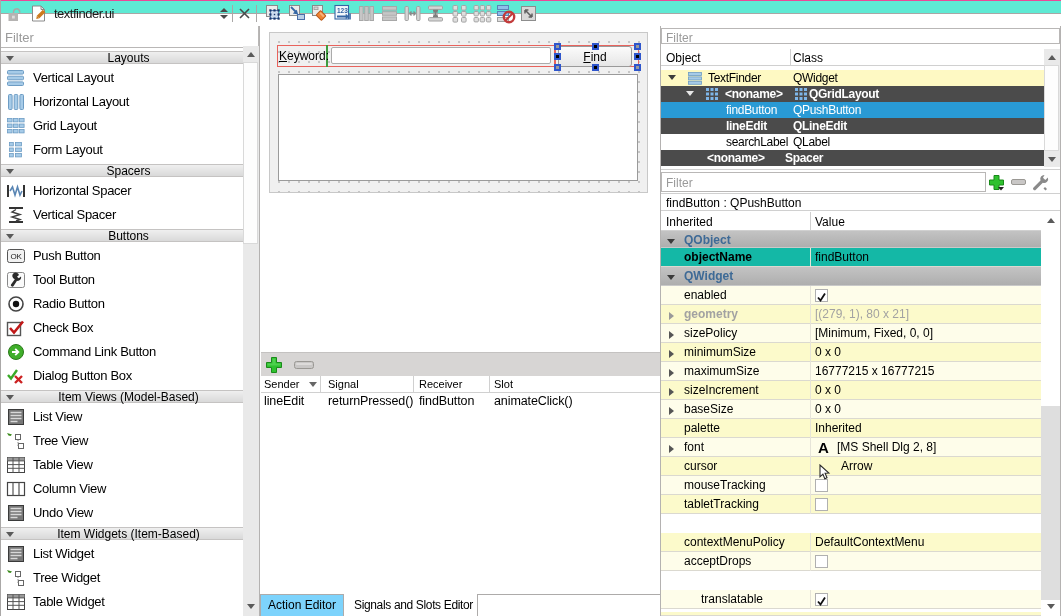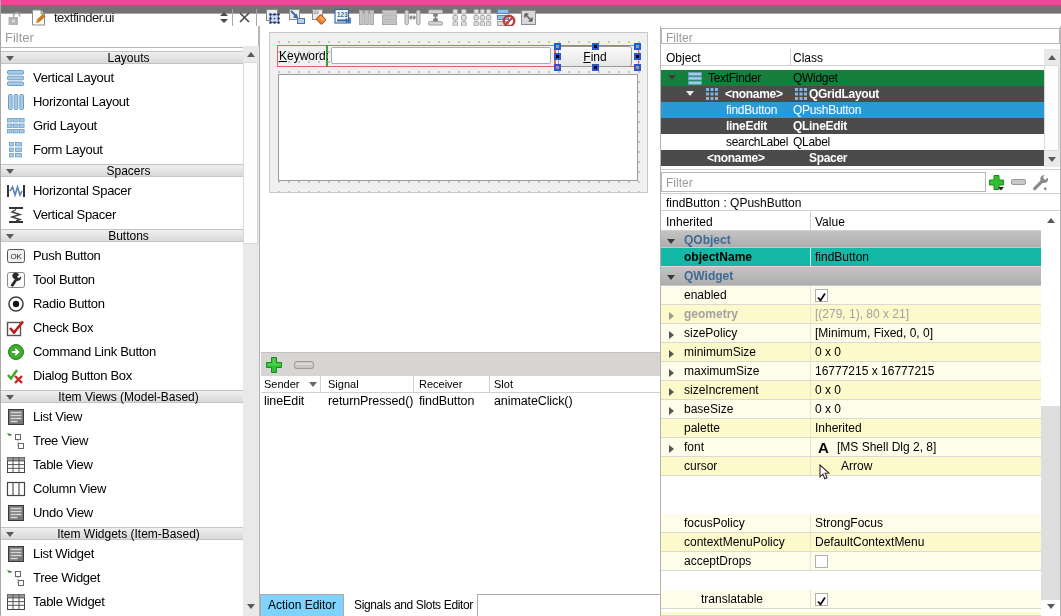--- a/index.html
+++ b/index.html
@@ -3,21 +3,21 @@
 <meta charset="utf-8">
 <style>
 * { margin:0; padding:0; box-sizing:border-box; }
 html,body { width:1061px; height:616px; overflow:hidden; }
 body { font-family:"Liberation Sans", sans-serif; font-size:12px; color:#000; background:#fff; }
 #root { position:relative; width:1061px; height:616px; overflow:hidden; }
 .abs { position:absolute; }
 
 
 #topbar { position:absolute; left:0; top:0; width:1061px; height:14px;
-  background:#737373; border-bottom:1px solid #a8a6a5; border-top:5px solid #ec4899;}
+  background:#5eead4; border-bottom:1px solid #a8a6a5; border-top:1px solid #ec4899;}
 #topbar .sep { position:absolute; top:4px; width:1px; height:17px; background:#a9a7a6; }
 #title { position:absolute; left:54px; top:5px; font-size:13px; color:#1a1a1a; letter-spacing:-0.5px; }
 .tbico { position:absolute; top:2px; width:21px; height:21px; }
 
 
 #leftpanel { position:absolute; left:0; top:26px; width:260px; height:590px; background:#fff; border-right:1px solid #b4b2b1; }
 #lfilter { position:absolute; left:0; top:0; width:259px; height:22px; background:#fff; border:1px solid #b9b7b6; border-top:none; }
 .phtext { position:absolute; left:4px; top:2px; color:#9a9a9a; font-size:12px; }
 .wbhead { position:absolute; left:0; width:258px; height:13px;
   background:linear-gradient(#efefef,#d9d9d9); border:1px solid #c5c3c2; border-left:none;
@@ -468,21 +468,21 @@
   <div id="rightpanel">
     <div id="rfilter1">
         <span class="phtext">Filter</span>
       </div>
     <div id="othead">
       <span class="abs" style="left:5px;top:2px">Object</span>
       <span class="abs" style="left:132px;top:2px">Class</span>
       <div class="abs" style="left:129px;top:0;width:1px;height:17px;background:#d0d0d0"></div>
     </div>
 
-    <div class="otrow" style="top:44px;background:#15803d">
+    <div class="otrow" style="top:44px;background:#fef9c3">
       <div class="tritd" style="left:7px"></div>
       <svg class="abs" style="left:27px;top:2px" width="14" height="13" viewBox="0 0 14 13">
           <g fill="#a6cbe8" stroke="#6d9cc4" stroke-width="0.8">
             <rect x="0.5" y="0.5" width="13" height="3"></rect>
             <rect x="0.5" y="4.9" width="13" height="3"></rect>
             <rect x="0.5" y="9.3" width="13" height="3"></rect>
           </g>
         </svg>
       <span class="abs" style="left:47px">TextFinder</span>
       <span class="abs" style="left:132px">QWidget</span>
@@ -525,21 +525,21 @@
     <div class="otrow dark" style="top:92px">
       <span class="abs" style="left:65px">lineEdit</span>
       <span class="abs" style="left:132px">QLineEdit</span>
     </div>
     <div class="otrow" style="top:108px;background:#fff">
       <span class="abs" style="left:65px">searchLabel</span>
       <span class="abs" style="left:132px">QLabel</span>
     </div>
     <div class="otrow dark" style="top:124px">
       <span class="abs" style="left:46px">&lt;noname&gt;</span>
-      <span class="abs" style="left:148px">Spacer</span>
+      <span class="abs" style="left:124px">Spacer</span>
     </div>
 
     <div class="sb" style="left:383px;top:23px;width:16px;height:118px"></div>
     <div class="sbthumb" style="left:383px;top:39px;width:15px;height:86px"></div>
     <div class="sbarr" style="left:387px;top:29px;border-left:4px solid transparent;border-right:4px solid transparent;border-bottom:5px solid #5a5a5a"></div>
     <div class="sbarr" style="left:387px;top:131px;border-left:4px solid transparent;border-right:4px solid transparent;border-top:5px solid #5a5a5a"></div>
 
     <div id="rfilter2">
       <div class="abs" style="left:0;top:2px;width:325px;height:20px;border:1px solid #b9b7b6;background:#fff">
           <span class="phtext" style="top:3px">Filter</span>
@@ -631,24 +631,29 @@
         <span class="pname">font</span>
         <div class="pvline"></div>
         <span class="pval" style="left:157px;font-weight:bold;font-size:15px">A</span>
         <span class="pval" style="left:176px">[MS Shell Dlg 2, 8]</span>
       </div>
     <div class="prow py" style="top:431px">
         <span class="pname">cursor</span>
         <div class="pvline"></div>
         <span class="pval" style="left:180px">Arrow</span>
       </div>
-    <div class="prow pl" style="top:488px">
-        <span class="pname">focusPolicy</span>
-        <div class="pvline"></div>
-        <span class="pval">StrongFocus</span>
+    <div class="prow pl" style="top:450px">
+        <span class="pname">mouseTracking</span>
+        <div class="pvline"></div>
+        <div class="cb"></div>
+      </div>
+    <div class="prow py" style="top:469px">
+        <span class="pname">tabletTracking</span>
+        <div class="pvline"></div>
+        <div class="cb"></div>
       </div>
     <div class="prow py" style="top:507px">
         <span class="pname">contextMenuPolicy</span>
         <div class="pvline"></div>
         <span class="pval">DefaultContextMenu</span>
       </div>
     <div class="prow pl" style="top:526px">
         <span class="pname">acceptDrops</span>
         <div class="pvline"></div>
         <div class="cb"></div>

